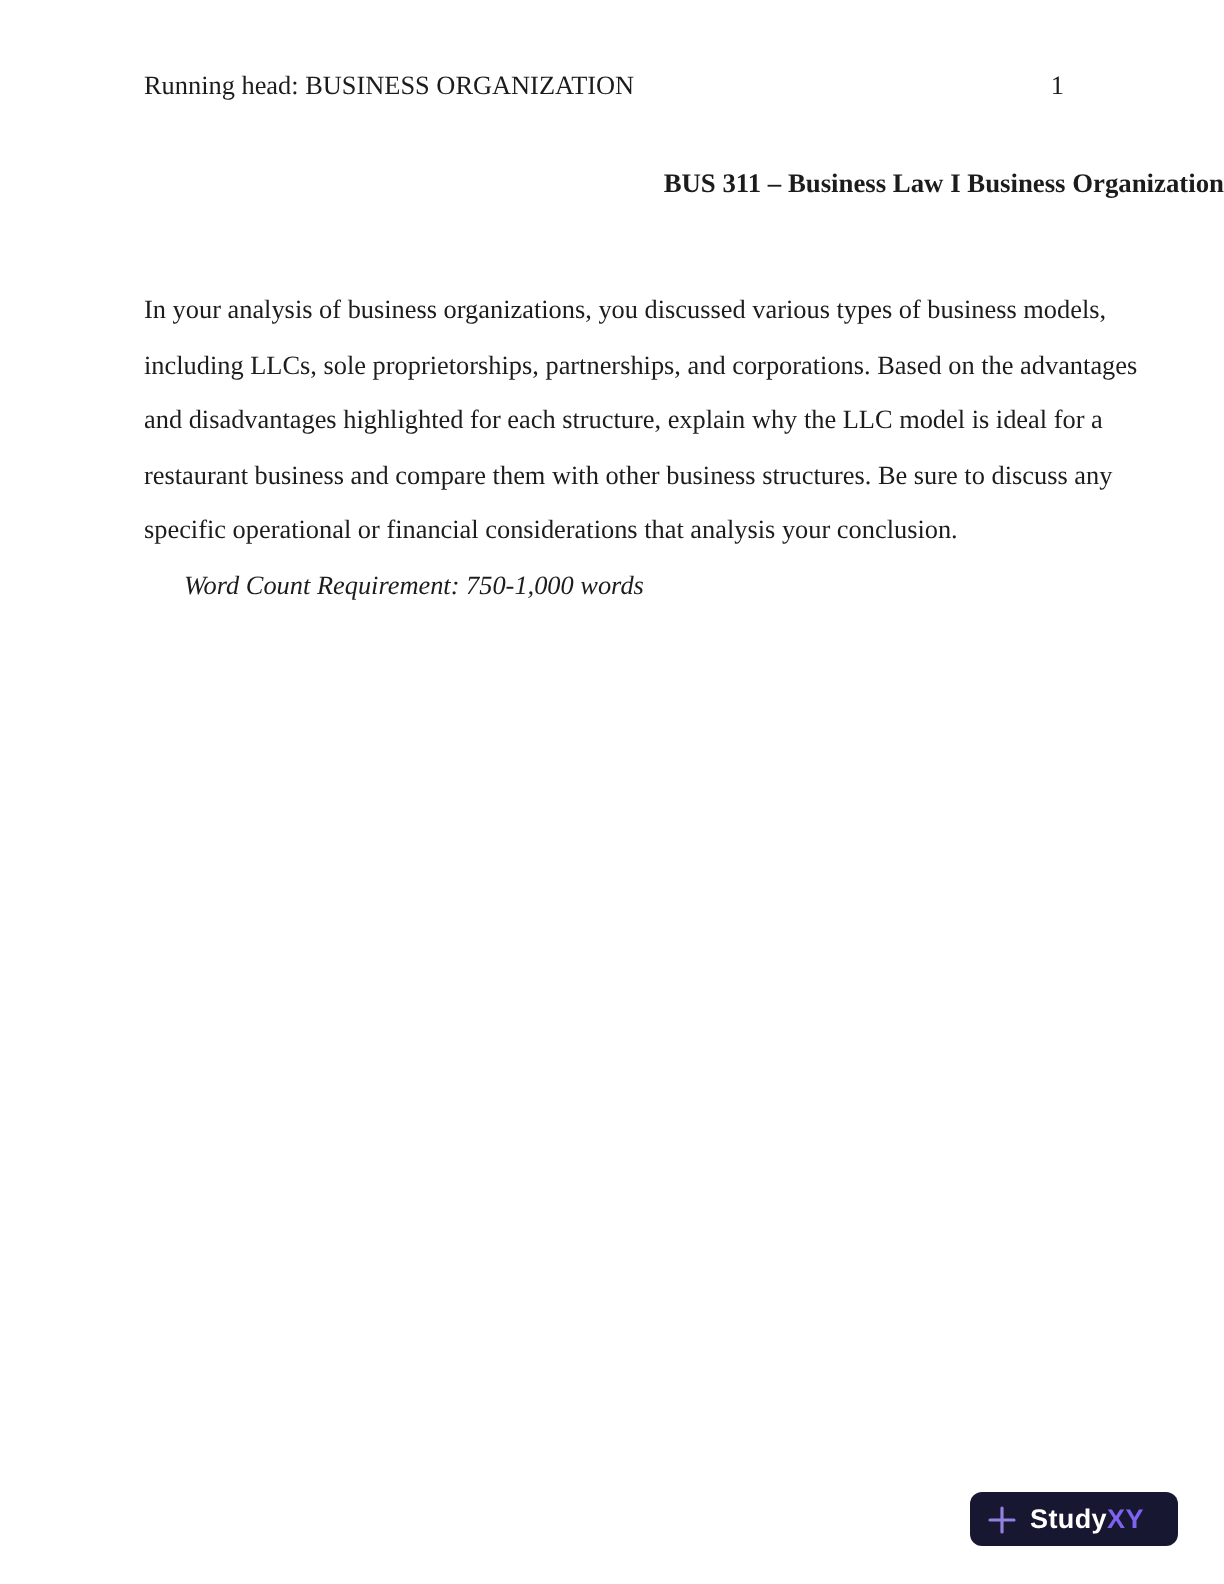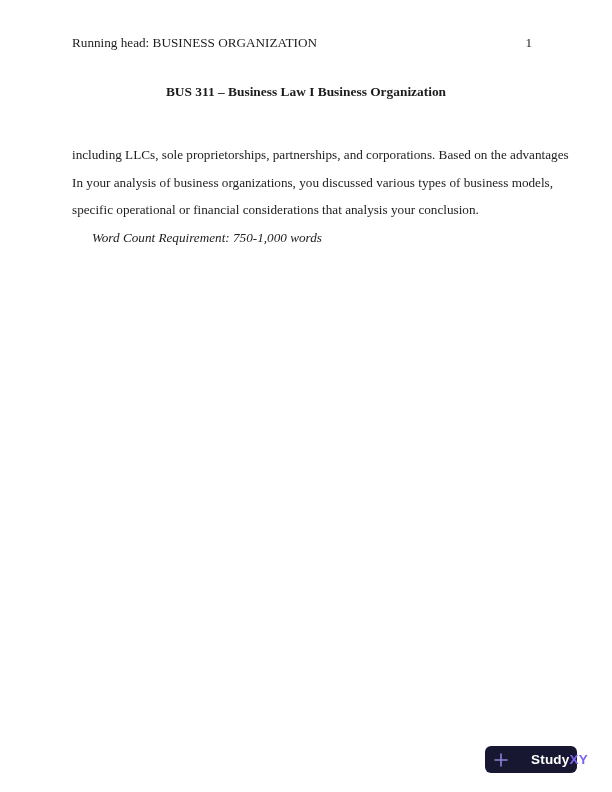--- a/index.html
+++ b/index.html
@@ -25,21 +25,21 @@
     justify-content: space-between;
     font-size: 13.2px;
     line-height: 15px;
   }
   .doc-title {
     position: absolute;
     top: 84px;
     left: 0;
     right: 0;
     margin: 0;
-    text-align: center;
+    text-align: right;
     font-size: 13.4px;
     font-weight: bold;
   }
   .body-block {
     position: absolute;
     top: 141px;
     left: 72px;
     width: 470px;
     font-size: 13.2px;
   }
@@ -48,30 +48,29 @@
     white-space: nowrap;
   }
   .italic-line {
     font-style: italic;
     margin-left: 20px;
   }
   .logo {
     position: absolute;
     left: 485px;
     top: 746px;
-    width: 92px;
+    width: 104px;
     height: 27px;
     background: #171731;
     border-radius: 6px;
     display: flex;
     align-items: center;
     box-sizing: border-box;
     padding-left: 9px;
     font-family: "Liberation Sans", sans-serif;
-    gap: 16px;
   }
   .logo-plus {
     display: flex;
     align-items: center;
   }
   .logo-text {
     margin-left: 7px;
     font-size: 13.5px;
     font-weight: bold;
     color: #ffffff;
@@ -87,22 +86,24 @@
 <div class="page">
 
   <div class="header">
     <span>Running head: BUSINESS ORGANIZATION</span>
     <span>1</span>
   </div>
 
   <h1 class="doc-title">BUS 311 – Business Law I Business Organization</h1>
 
   <div class="body-block">
+    <div class="body-line">In your analysis of business organizations, you discussed various types of business models,</div>
     <div class="body-line">including LLCs, sole proprietorships, partnerships, and corporations. Based on the advantages</div>
-    <div class="body-line">In your analysis of business organizations, you discussed various types of business models,</div>
+    <div class="body-line">and disadvantages highlighted for each structure, explain why the LLC model is ideal for a</div>
+    <div class="body-line">restaurant business and compare them with other business structures. Be sure to discuss any</div>
     <div class="body-line">specific operational or financial considerations that analysis your conclusion.</div>
     <div class="body-line italic-line">Word Count Requirement: 750-1,000 words</div>
   </div>
 
   <div class="logo">
     <span class="logo-plus">
       <svg width="14" height="14" viewBox="0 0 14 14" aria-hidden="true">
         <line x1="7" y1="1" x2="7" y2="13" stroke="#9181e0" stroke-width="1.6" stroke-linecap="round"></line>
         <line x1="1" y1="7" x2="13" y2="7" stroke="#9181e0" stroke-width="1.6" stroke-linecap="round"></line>
       </svg>

